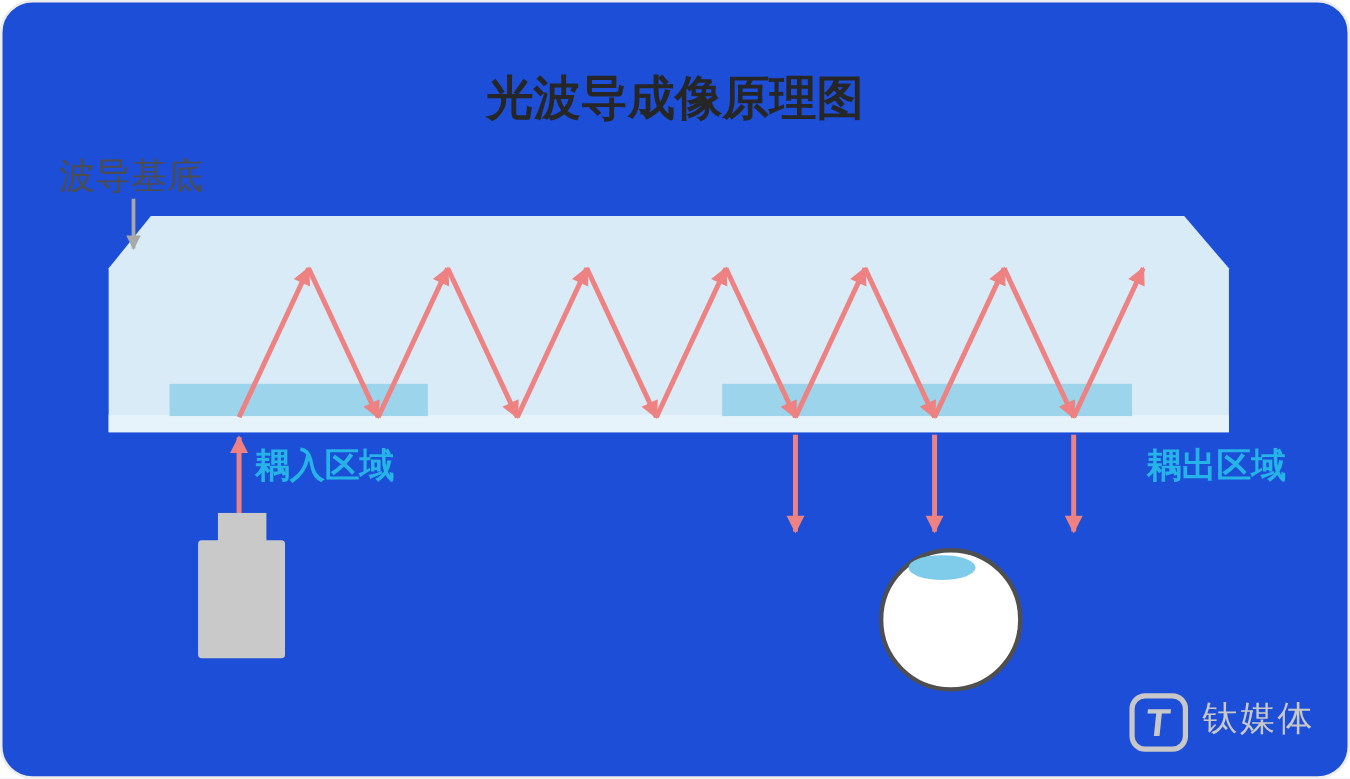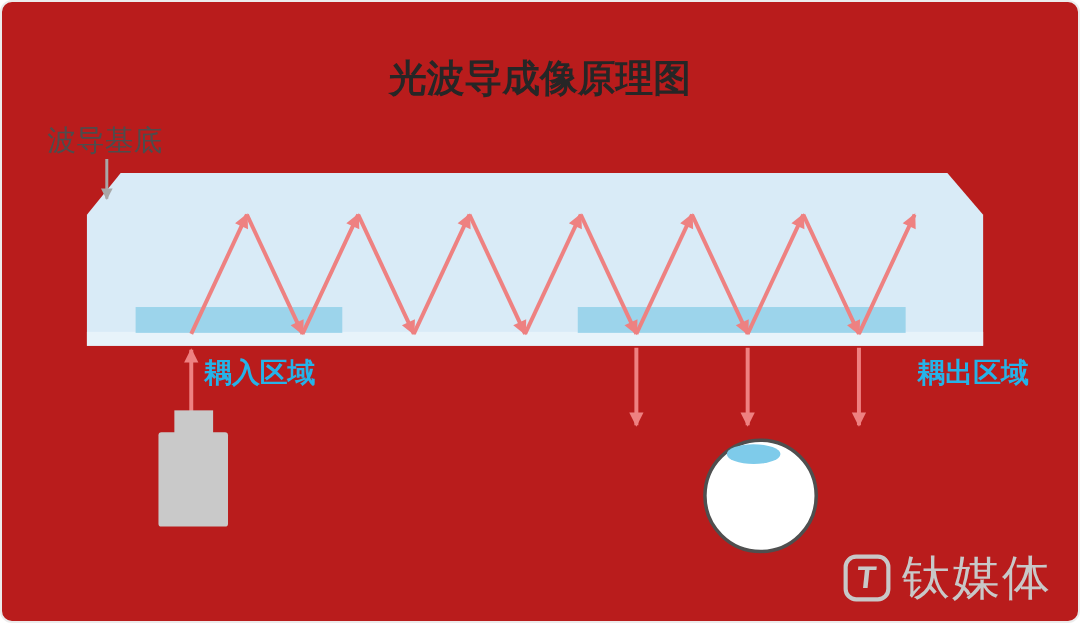--- a/index.html
+++ b/index.html
@@ -15,23 +15,23 @@
     --eye-outline:#4f4f4f;
     --eye-lens:#7ecbea;
     --watermark:#c8c8c8;
     --canvas-border:#ececec;
   }
   *{box-sizing:border-box;}
   html,body{margin:0;padding:0;background:#ffffff;}
   .canvas{
     position:relative;
     width:1080px;height:623px;
-    background:#b91c1c;
+    background:#1d4ed8;
     border:2px solid var(--canvas-border);
-    border-radius:12px;
+    border-radius:26px;
     overflow:hidden;
     font-family:"Liberation Sans","DejaVu Sans",sans-serif;
   }
   .diagram-svg{position:absolute;inset:0;width:100%;height:100%;display:block;}
 
   .title{font-family:"Liberation Sans","DejaVu Sans",sans-serif;font-size:38px;font-weight:bold;fill:var(--title-color);}
   .substrate-label{font-family:"Liberation Sans","DejaVu Sans",sans-serif;font-size:29px;fill:var(--substrate-text);}
   .accent-label{font-family:"Liberation Sans","DejaVu Sans",sans-serif;font-size:28px;font-weight:600;fill:var(--accent);}
 
   .slab{fill:var(--slab);}
@@ -44,21 +44,21 @@
   .gray-head{fill:var(--substrate-arrow);}
 
   .projector-part{fill:var(--projector);}
   .eye-ball{fill:#ffffff;stroke:var(--eye-outline);stroke-width:3.5;}
   .eye-lens{fill:var(--eye-lens);}
 
   .watermark{position:absolute;right:26px;bottom:18px;display:flex;align-items:center;gap:10px;}
   .wm-logo{width:50px;height:50px;display:block;}
   .wm-box{fill:none;stroke:var(--watermark);stroke-width:4;}
   .wm-t{font-family:"Liberation Sans","DejaVu Sans",sans-serif;font-size:30px;font-weight:bold;fill:var(--watermark);}
-  .wm-text{font-size:48px;font-weight:500;line-height:1;color:var(--watermark);letter-spacing:2px;}
+  .wm-text{font-size:28px;font-weight:500;line-height:1;color:var(--watermark);letter-spacing:2px;font-family:Liberation Mono, monospace;}
 </style>
 </head>
 <body>
 
 <div class="canvas">
   <svg class="diagram-svg" viewBox="0 0 1080 623" xmlns="http://www.w3.org/2000/svg">
     <defs>
       <marker id="arrow-red" viewBox="0 0 10 10" refX="8.5" refY="5" markerWidth="16" markerHeight="16" markerUnits="userSpaceOnUse" orient="auto">
         <path class="ray-head" d="M0.5,0.5 L9.5,5 L0.5,9.5 Z"></path>
       </marker>

